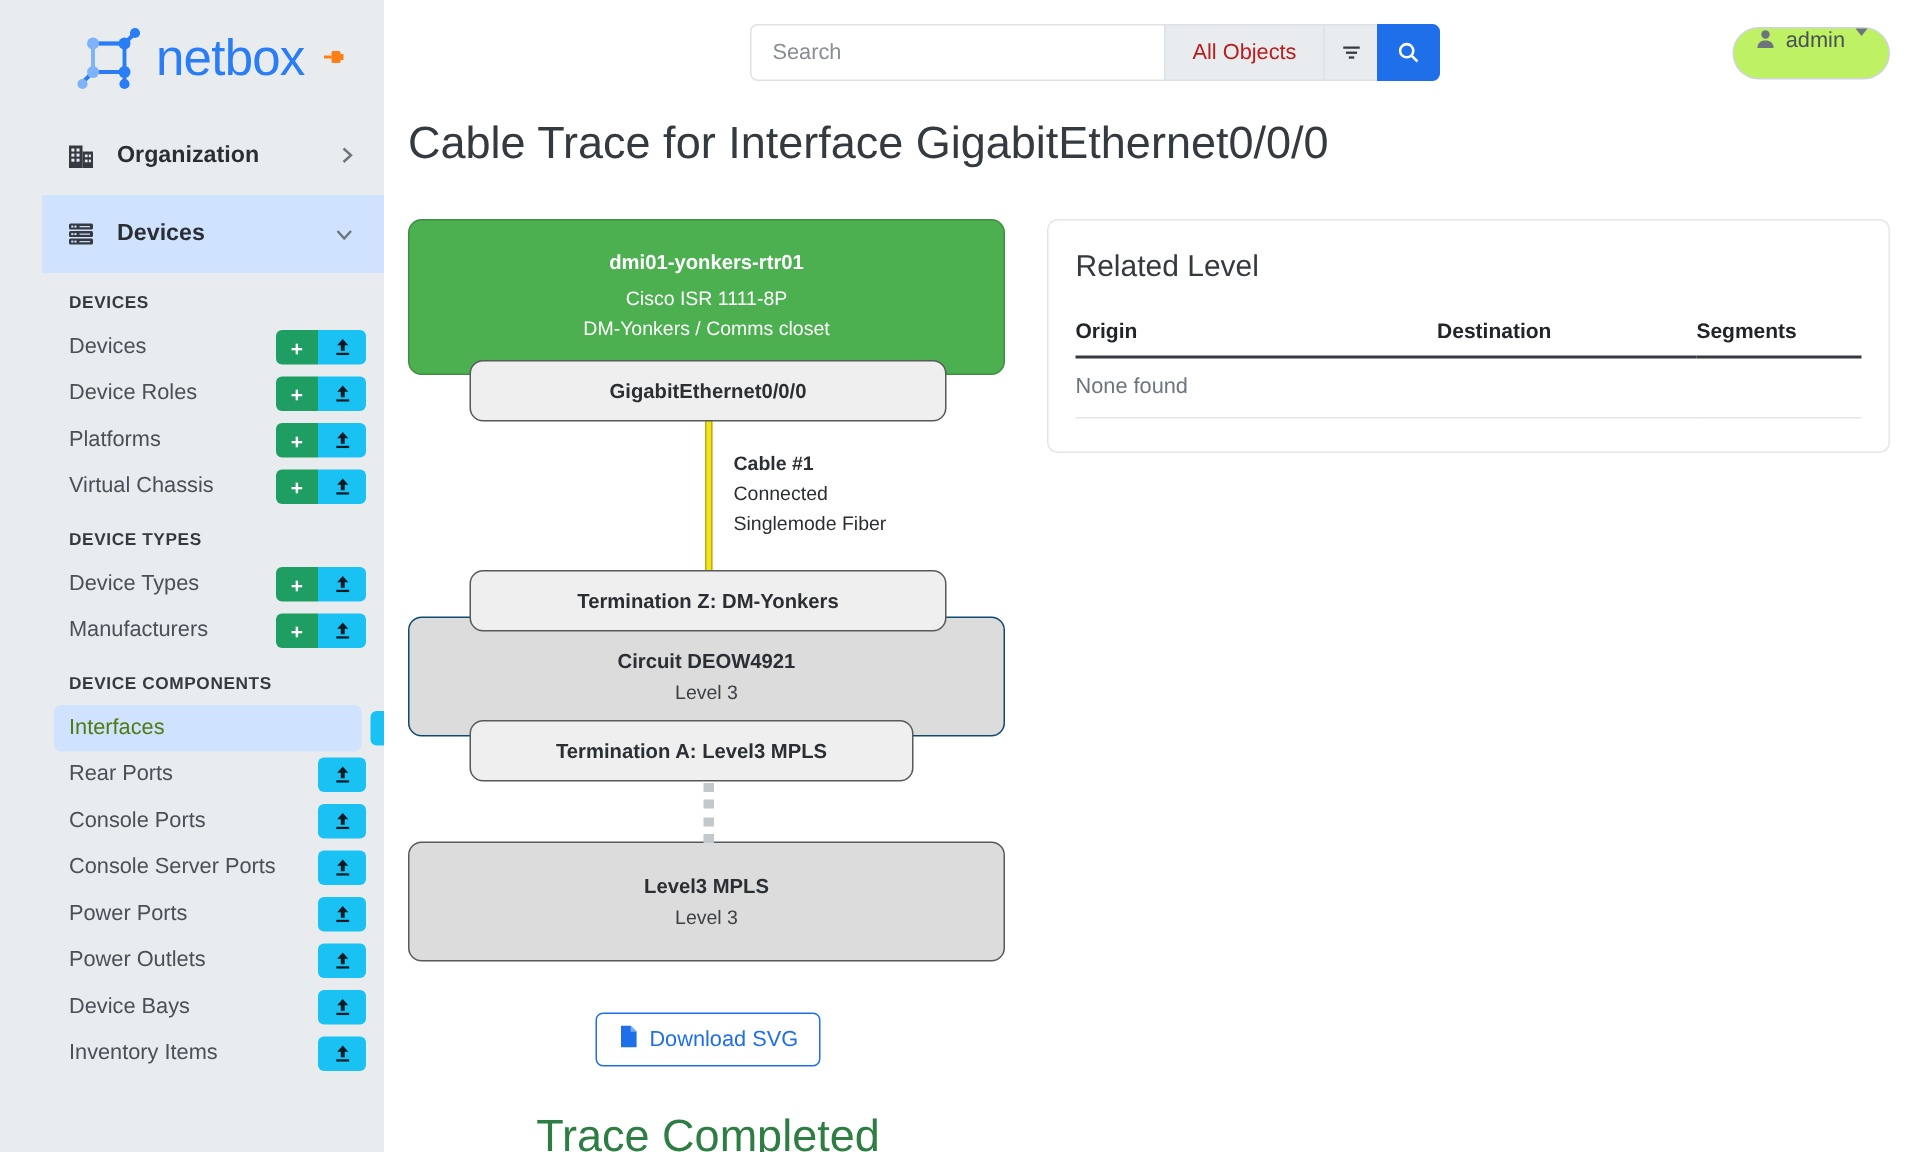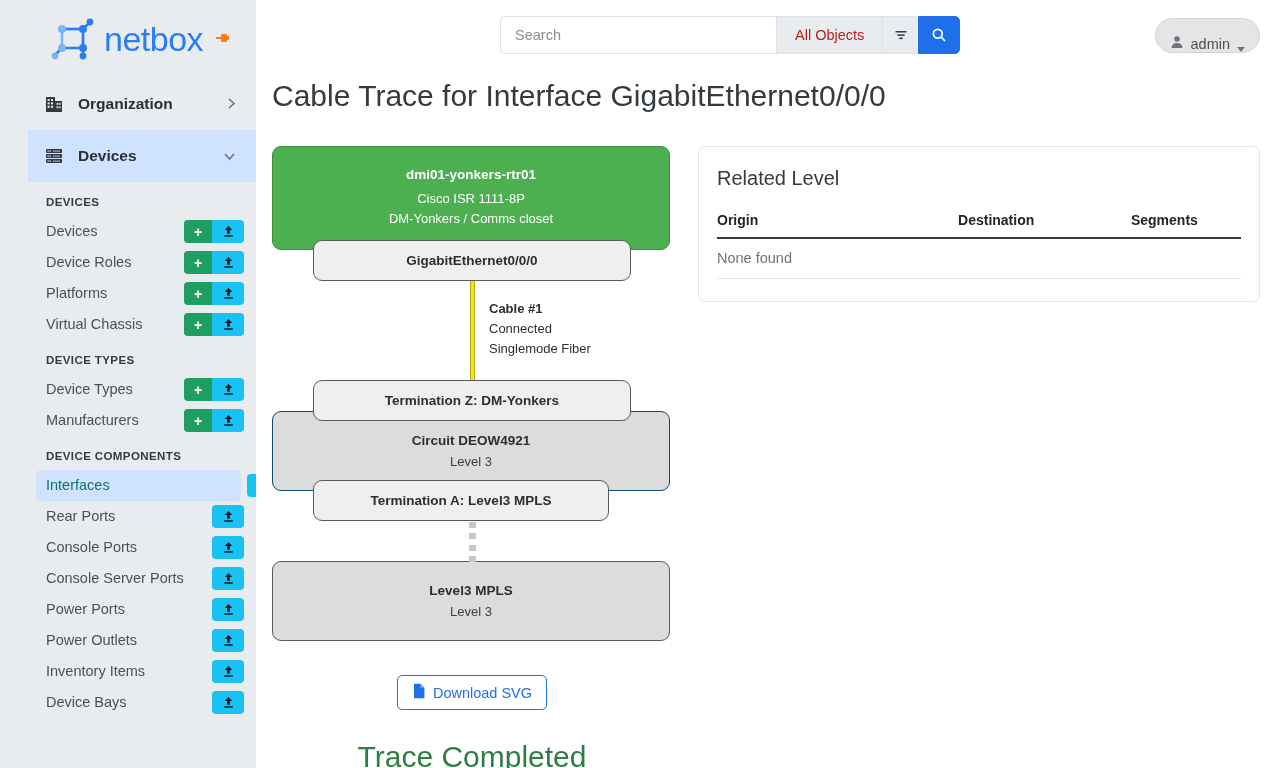--- a/index.html
+++ b/index.html
@@ -72,21 +72,21 @@
     line-height: 31px; cursor: pointer;
     height: 100%;
   }
   .nav-row.active {
     background: #cfe2ff;
     border-radius: 5px;
     margin: 0 43px 0 8px;
     padding-left: 10px;
     width: 205px;
   }
-  .nav-row.active .nav-row-link { color: #0f766e; }
+  .nav-row.active .nav-row-link { color: #4d7c0f; }
   .btn-group { display: flex; align-items: center; gap: 0; }
   .btn-add {
     width: 28px; height: 23px;
     background: #1f9e63; color: #fff;
     border-radius: 4px 0 0 4px;
     display: flex; align-items: center; justify-content: center;
     font-size: 14px; font-weight: 600; cursor: pointer;
   }
   .btn-import {
     width: 32px; height: 23px;
@@ -140,22 +140,22 @@
     height: 38px; width: 42px;
     background: #1f6feb; border: 1px solid #1f6feb;
     border-radius: 0 5px 5px 0;
     display: flex; align-items: center; justify-content: center;
     cursor: pointer; color: #fff;
   }
   .user-menu {
     position: absolute; right: 20px; top: 18px;
     height: 35px; min-width: 104px;
     border: 1px solid #ced4da; border-radius: 18px;
-    background: #e5e5e5;
-    display: flex; align-items: flex-end; justify-content: center;
+    background: #bef264;
+    display: flex; align-items: flex-start; justify-content: center;
     gap: 7px; padding: 0 14px;
     font-size: 14.5px; color: #495057; cursor: pointer;
   }
   .caret { width: 0; height: 0; border-left: 4px solid transparent;
            border-right: 4px solid transparent; border-top: 5px solid #6c757d; }
 
   .page-title {
     font-size: 30px; font-weight: 400; color: #343a40;
     padding: 8px 0 0 16px;
     line-height: 1.2;
@@ -506,33 +506,33 @@
         <span class="btn-import solo">
           <svg width="13" height="13" viewBox="0 0 14 14" fill="#0b1b24">
               <path d="M7 1 L11 5.5 H8.4 V9.5 H5.6 V5.5 H3 Z"></path>
               <rect x="2.4" y="11" width="9.2" height="1.6"></rect>
             </svg>
         </span>
       </span>
     </div>
 
     <div class="nav-row">
+      <span class="nav-row-link">Device Bays</span>
+      <span class="row-actions">
+        <span class="btn-import solo">
+          <svg width="13" height="13" viewBox="0 0 14 14" fill="#0b1b24">
+              <path d="M7 1 L11 5.5 H8.4 V9.5 H5.6 V5.5 H3 Z"></path>
+              <rect x="2.4" y="11" width="9.2" height="1.6"></rect>
+            </svg>
+        </span>
+      </span>
+    </div>
+
+    <div class="nav-row">
       <span class="nav-row-link">Inventory Items</span>
-      <span class="row-actions">
-        <span class="btn-import solo">
-          <svg width="13" height="13" viewBox="0 0 14 14" fill="#0b1b24">
-              <path d="M7 1 L11 5.5 H8.4 V9.5 H5.6 V5.5 H3 Z"></path>
-              <rect x="2.4" y="11" width="9.2" height="1.6"></rect>
-            </svg>
-        </span>
-      </span>
-    </div>
-
-    <div class="nav-row">
-      <span class="nav-row-link">Device Bays</span>
       <span class="row-actions">
         <span class="btn-import solo">
           <svg width="13" height="13" viewBox="0 0 14 14" fill="#0b1b24">
               <path d="M7 1 L11 5.5 H8.4 V9.5 H5.6 V5.5 H3 Z"></path>
               <rect x="2.4" y="11" width="9.2" height="1.6"></rect>
             </svg>
         </span>
       </span>
     </div>
 

